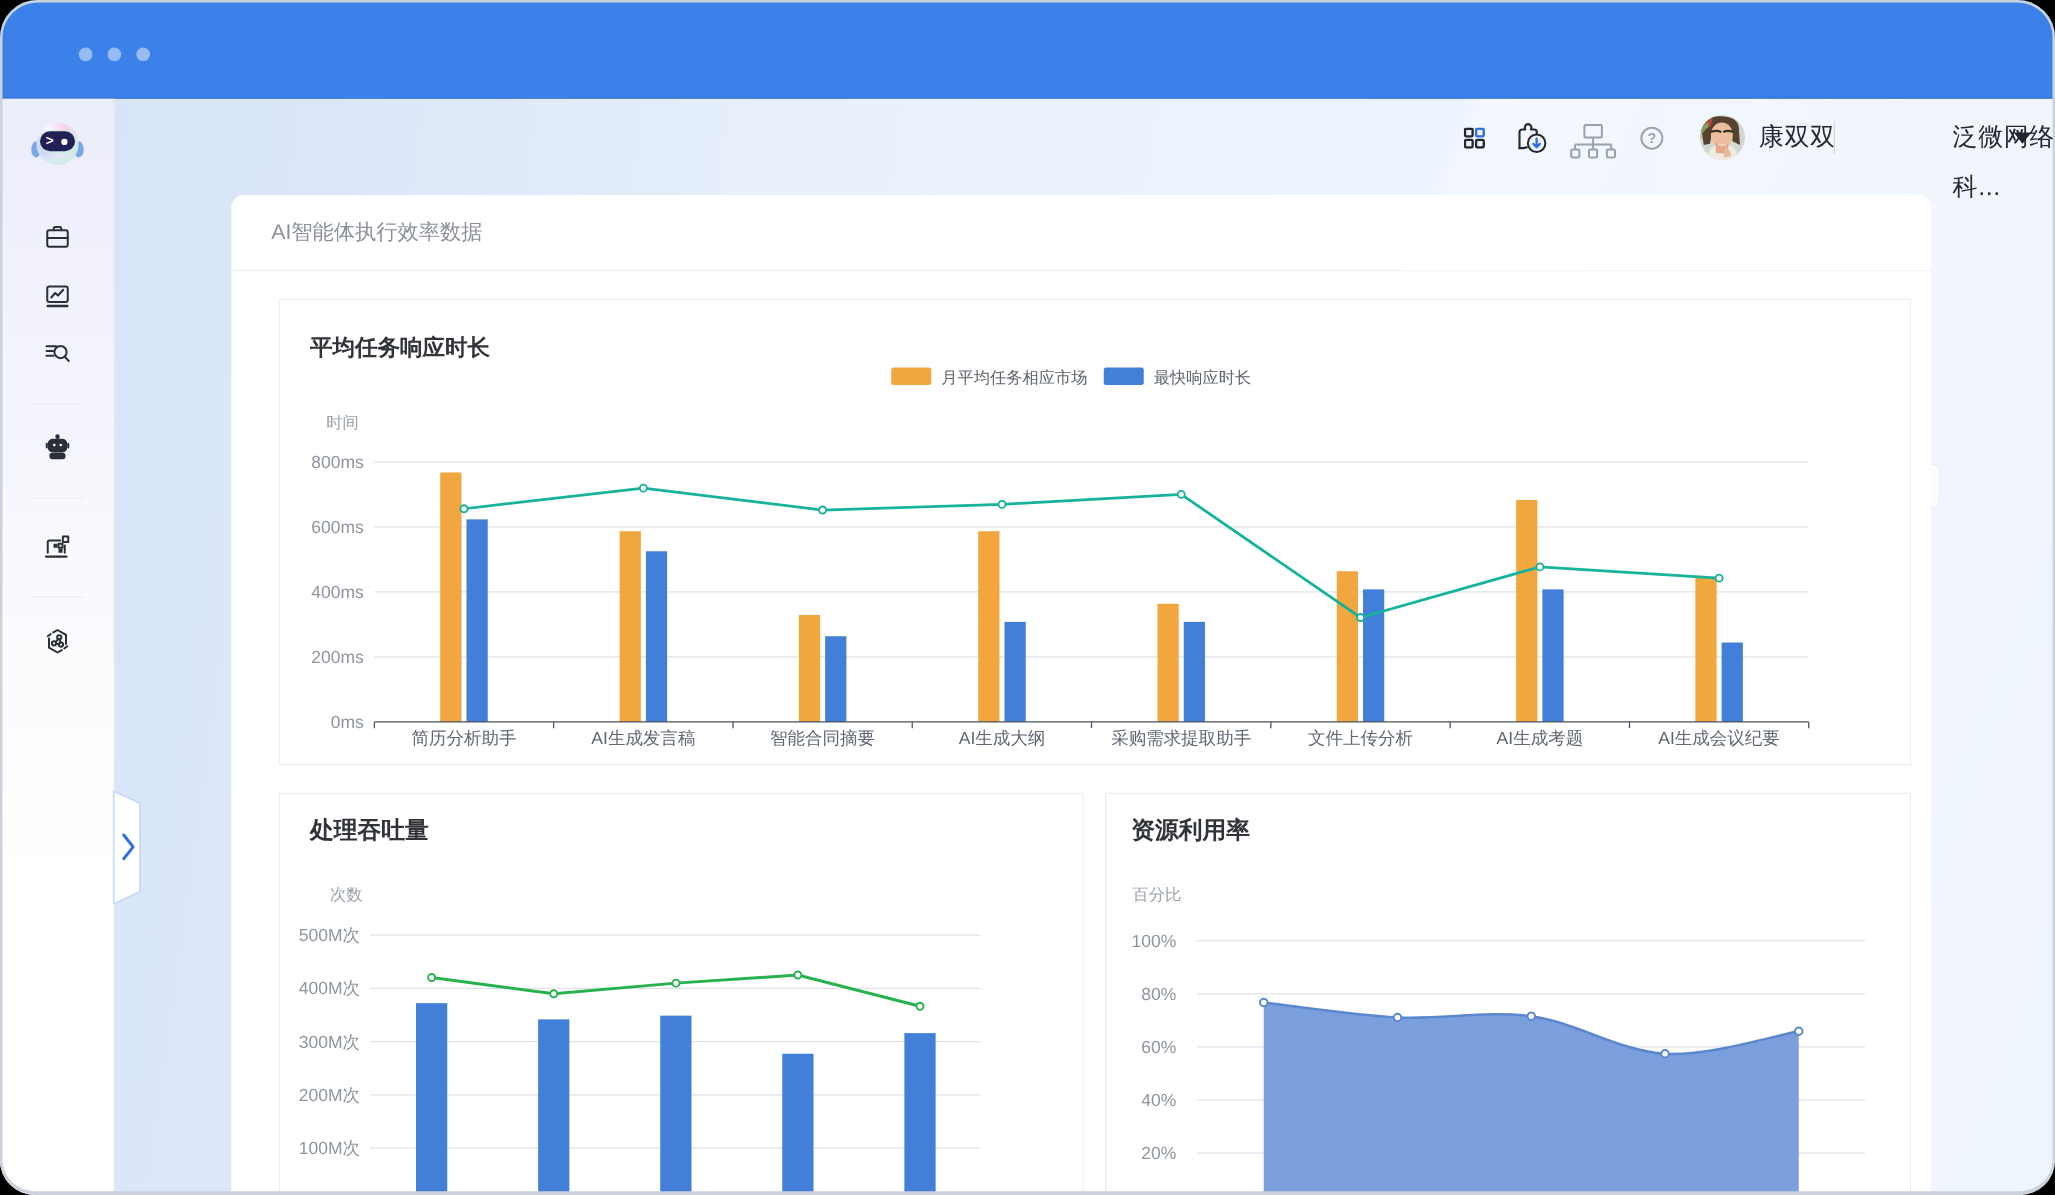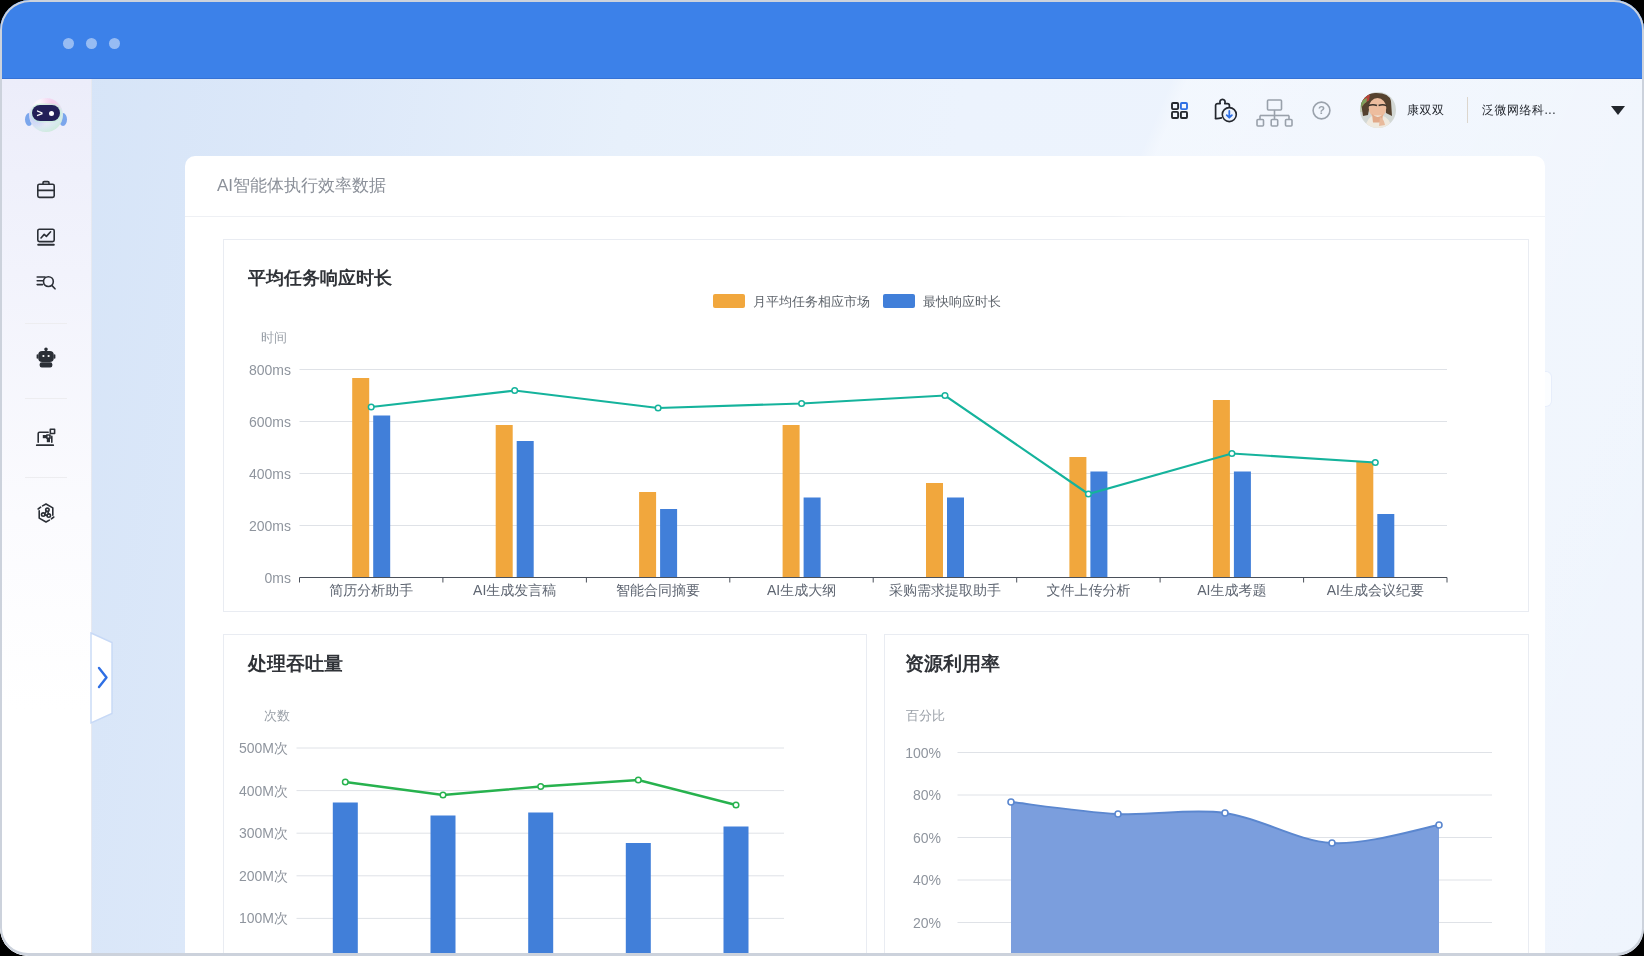--- a/index.html
+++ b/index.html
@@ -15,21 +15,21 @@
 .sdiv{position:absolute;left:25px;width:42px;height:1px;background:#ededf0}
 #card{position:absolute;left:185px;top:156px;width:1360px;height:820px;background:#fff;border-radius:10px 10px 0 0}
 #cardhead{height:61px;border-bottom:1px solid #eef0f4;line-height:60px;padding-left:32px;
  font-size:17px;color:#8b9099}
 .csvg{position:absolute;z-index:5}
 #frame{position:absolute;inset:0;border:2px solid #ccd2dc;border-bottom-width:3px;border-radius:30px 30px 28px 28px;z-index:8;pointer-events:none}
 #tab{position:absolute;z-index:6}
 #rtab{position:absolute;left:1545px;top:371px;width:7px;height:36px;background:#fbfdff;border:1px solid #e7eefb;border-left:none;border-radius:0 6px 6px 0;z-index:6}
 #hdr{position:absolute;z-index:3}
 #avatar{position:absolute;left:1360px;top:92px;width:36px;height:36px;border-radius:50%;overflow:hidden;z-index:3}
-.htxt{position:absolute;top:90px;height:40px;line-height:40px;font-size:12px;color:#23272e;z-index:3;letter-spacing:.5px}
+.htxt{position:absolute;top:90px;height:40px;line-height:40px;font-size:20px;color:#23272e;z-index:3;letter-spacing:.5px}
 #caret{position:absolute;left:1611px;top:106px;width:0;height:0;border-left:7px solid transparent;border-right:7px solid transparent;border-top:9px solid #22262c;z-index:3}
 #vsep{position:absolute;left:1467px;top:97px;width:1px;height:26px;background:#dcd6cd;z-index:3}
 text{font-family:"Liberation Sans",sans-serif}
 </style></head><body>
 <div id="win">
 <div id="shine"></div>
 <div id="topbar">
 <div class="dot" style="left:63px"></div>
       <div class="dot" style="left:86px"></div>
       <div class="dot" style="left:109px"></div>
@@ -244,15 +244,15 @@
 <ellipse cx="17.5" cy="16" rx="8.8" ry="10" fill="#edbd9e"></ellipse>
 <path d="M8.6 13.6 q4.4 -1.8 8.4 0 M18.6 13.6 q4 -1.8 7.8 0" stroke="#3a332c" stroke-width="1.6" fill="none"></path>
 <path d="M2 9 q3 -5.5 8 -6.5 l-1 6 q-4 1.5 -6.5 6 Z" fill="#b8433a"></path>
 <path d="M1 11 q2 -4 6 -5 l-.5 4 q-3 1.5 -5 5.5 Z" fill="#7da05c"></path>
 <path d="M5 36 Q7 25 14 23.5 L22 23.5 Q30 26 31.5 36 Z" fill="#efe9de"></path>
 <path d="M12 22 q5.5 5.5 11 .5 l-1 8 h-9 Z" fill="#e2a988"></path>
 <path d="M20 25 q4 2 5 8 l-6 1 Z" fill="#e8ba9c"></path>
 </svg></div>
 <div class="htxt" style="left:1407px">康双双</div>
 <div id="vsep"></div>
-<div class="htxt" style="left:1482px">泛微网络科...</div>
+<div class="htxt" style="left:1562px">泛微网络科...</div>
 <div id="caret"></div>
 <div id="frame"></div>
 </div>
 </body></html>

